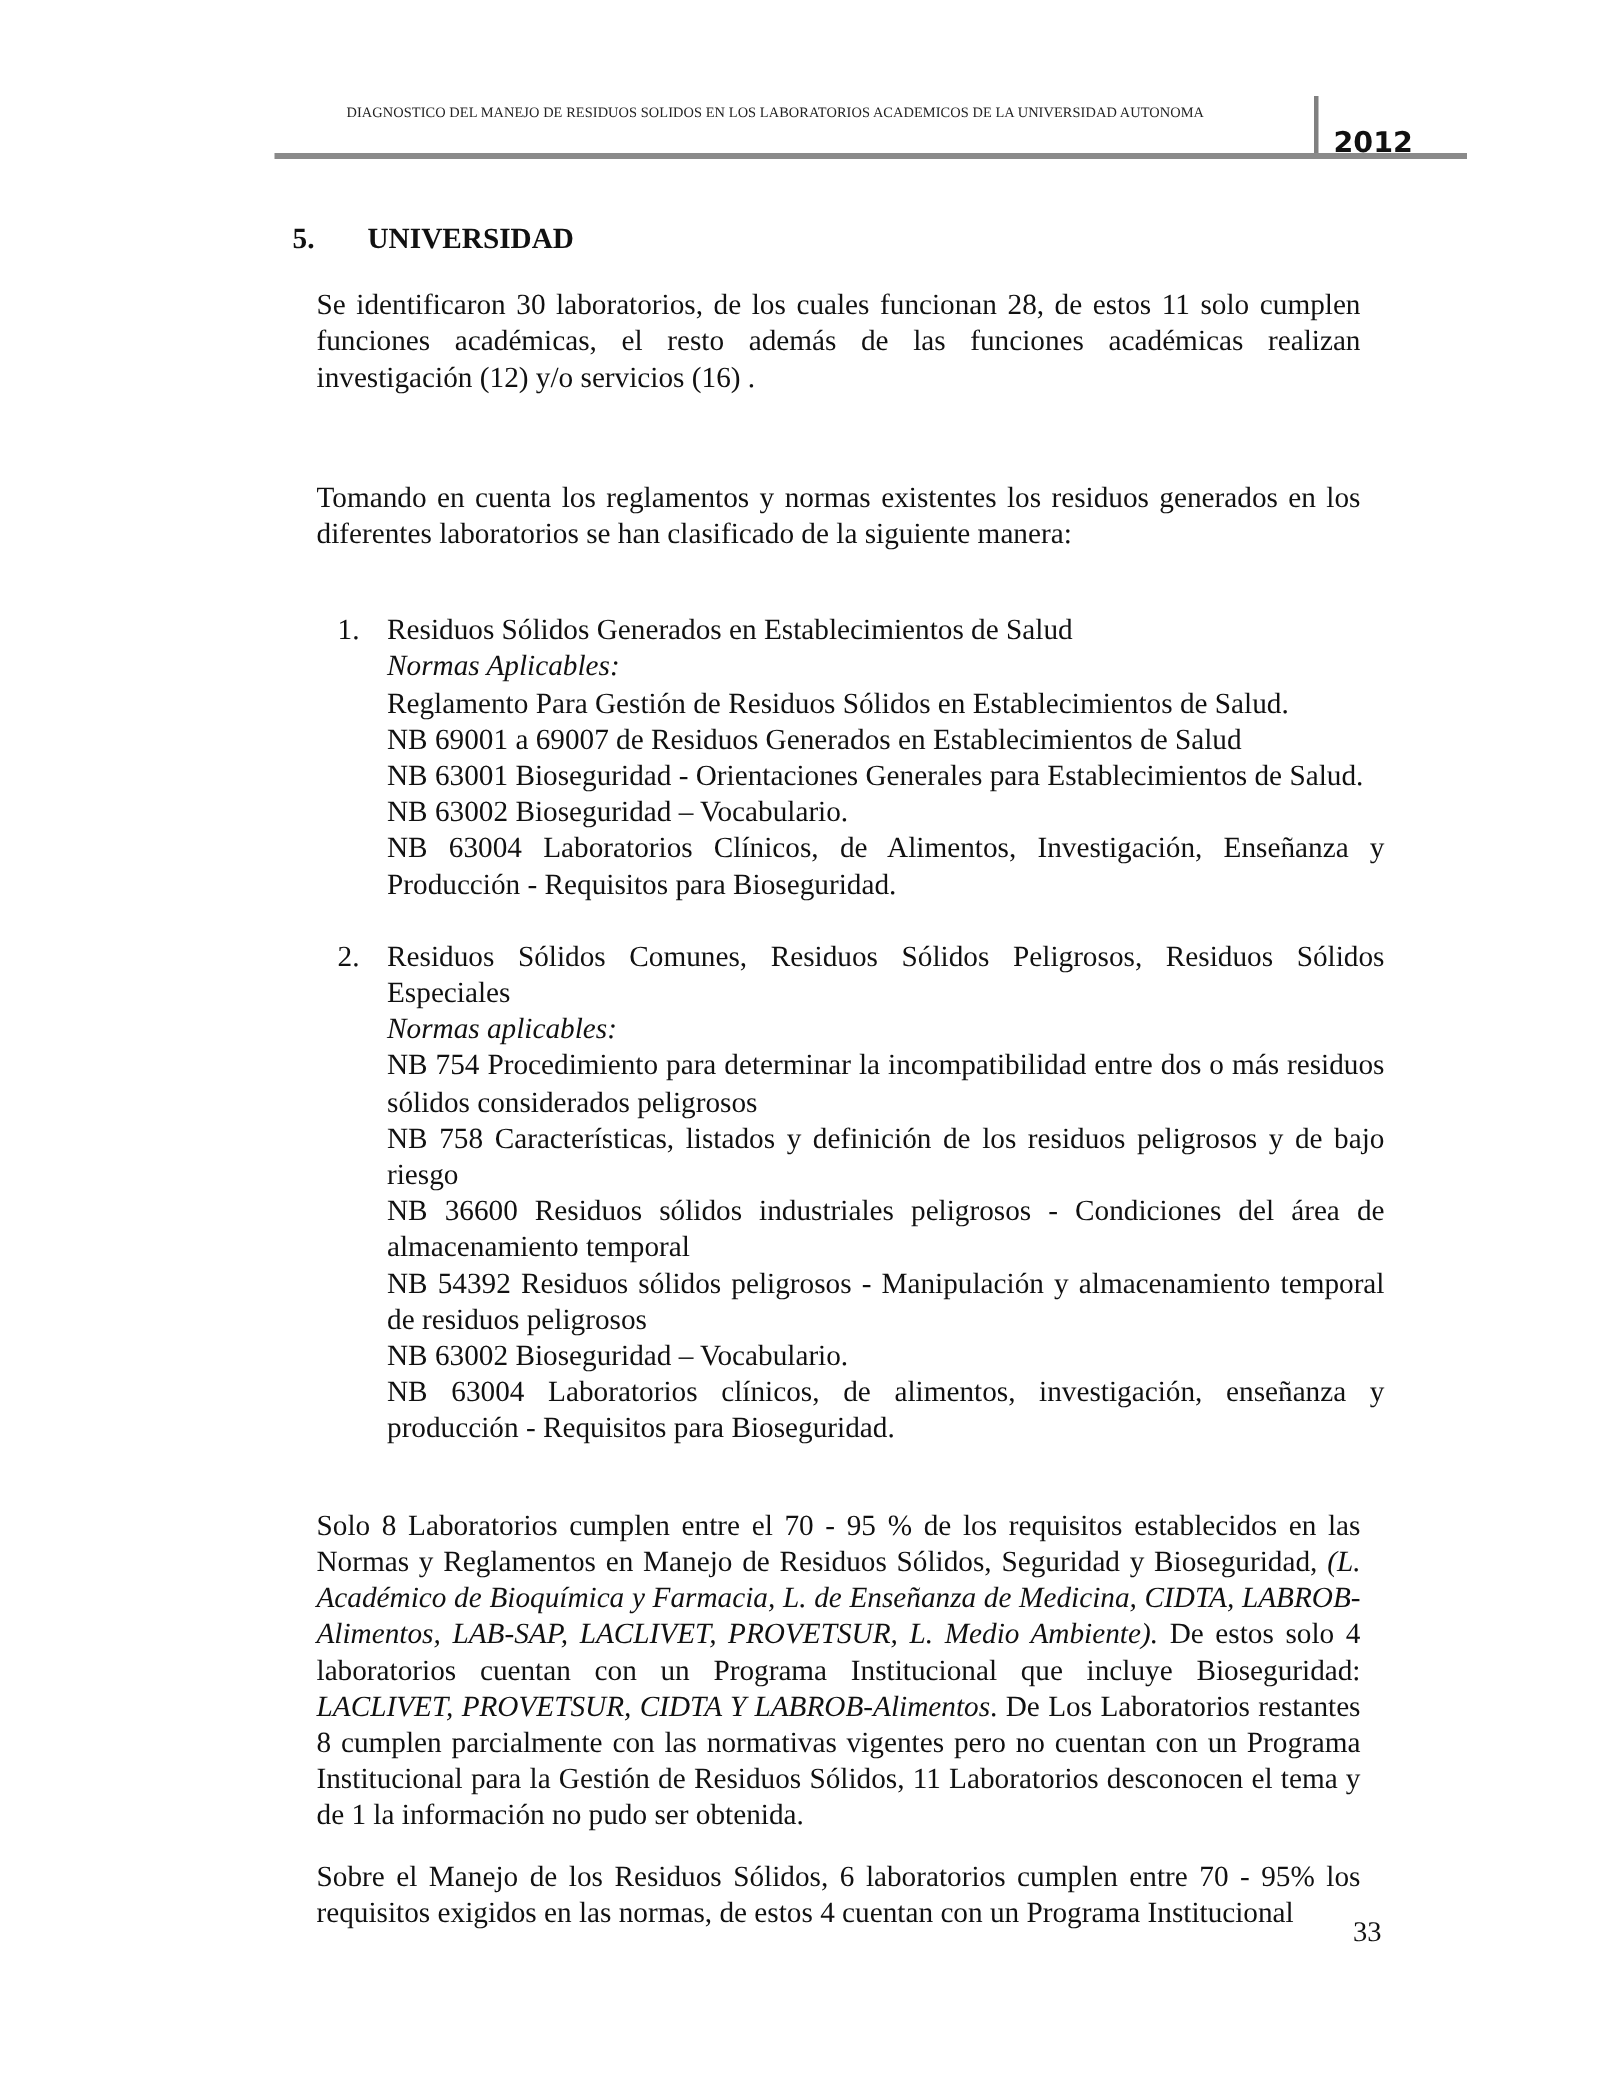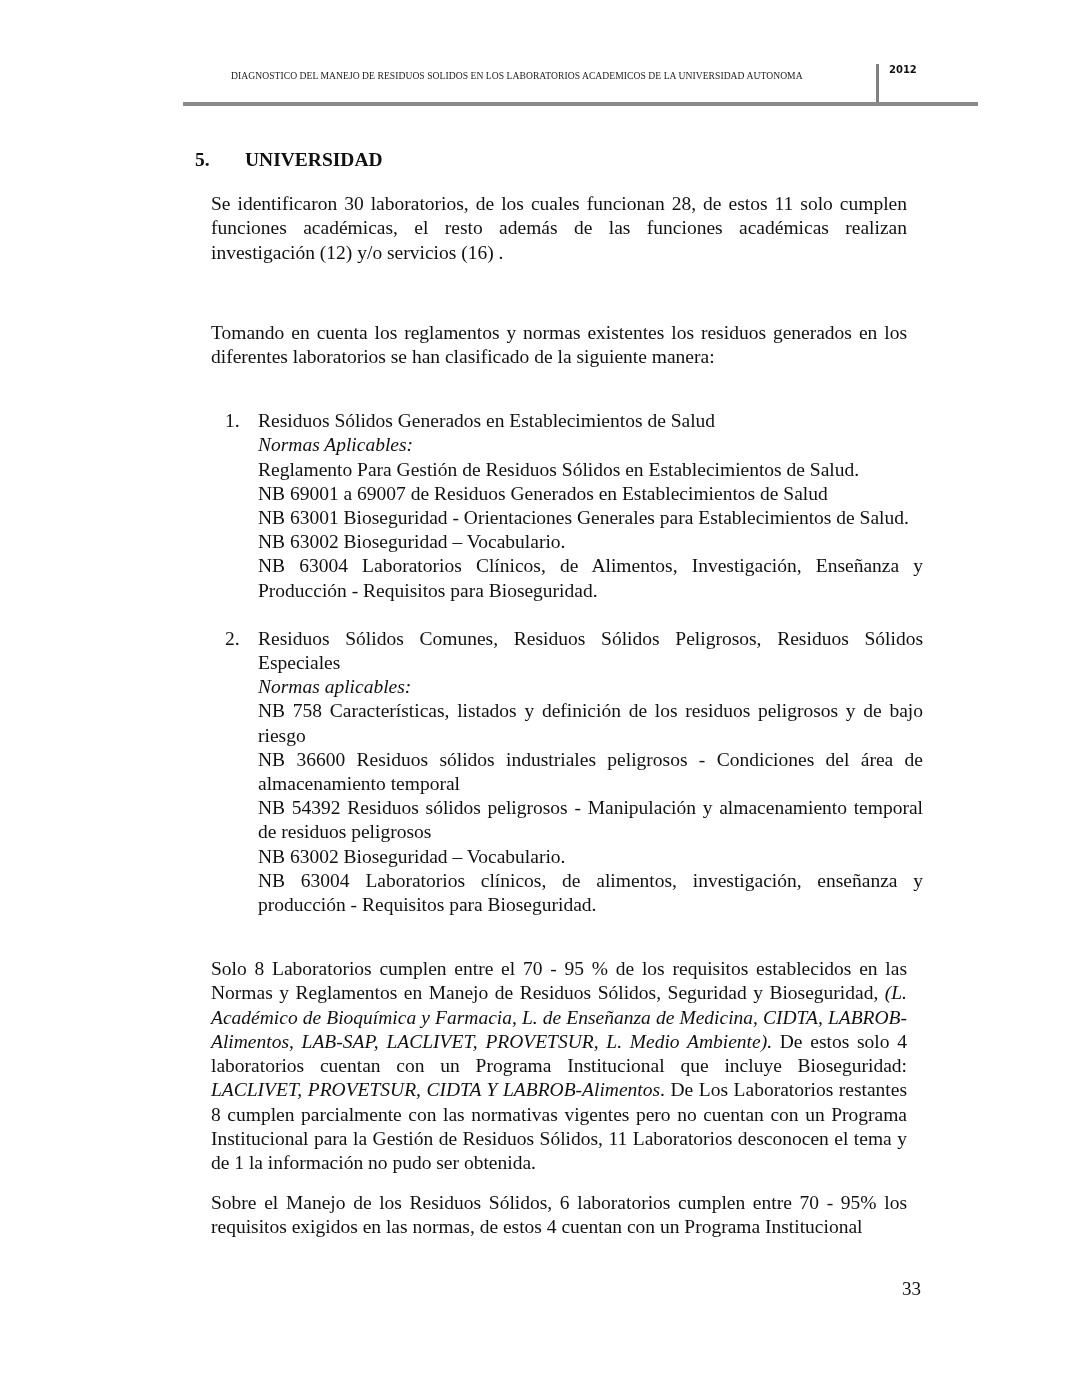--- a/index.html
+++ b/index.html
@@ -1,21 +1,21 @@
 <!DOCTYPE html>
 <html><head>
   <meta charset="utf-8">
   <style>
     html, body { margin: 0; padding: 0; background: #ffffff; }
     body { width: 1071px; height: 1386px; position: relative; overflow: hidden; font-family: "Liberation Serif", serif; color: #111; }
     .header { position: absolute; left: 183px; top: 64px; width: 795px; height: 40px; }
     .header-text { position: absolute; left: 48px; top: 5px; font-size: 9.6px; line-height: 13px; color: #222; letter-spacing: 0.05px; }
     .header-text .sans { font-family: "Liberation Sans", sans-serif; font-size: 9.6px; }
     .header-vline { position: absolute; left: 693px; top: 0; width: 3px; height: 40px; background: #808080; }
-    .header-year { position: absolute; left: 706px; top: 0; font-family: "DejaVu Sans", sans-serif; font-weight: bold; font-size: 10px; color: #111; }
+    .header-year { position: absolute; left: 706px; top: 20px; font-family: "DejaVu Sans", sans-serif; font-weight: bold; font-size: 19px; color: #111; }
     .header-hline { position: absolute; left: 0; top: 38px; width: 795px; height: 4px; background: #8a8a8a; }
     .content { position: absolute; left: 195px; top: 148px; width: 728px; font-size: 19.5px; line-height: 24.2px; }
     .section-title { font-weight: bold; font-size: 19.5px; margin: 0 0 20px 0; display: flex; }
     .section-title .num { width: 50px; }
     p { margin: 16px; text-align: justify; }
     .gap { height: 24px; }
     .list-item { display: flex; }
     .list-item .marker { width: 63px; text-align: left; padding-left: 30px; box-sizing: border-box; }
     .list-item .body { flex: 1; }
     .list-item .body div { text-align: justify; }
@@ -57,20 +57,21 @@
       <div>NB 63004 Laboratorios Clínicos, de Alimentos, Investigación, Enseñanza y Producción - Requisitos para Bioseguridad.</div>
     </div>
   </div>
   <div class="gap"></div>
 
   <div class="list-item">
     <span class="marker">2.</span>
     <div class="body">
       <div>Residuos Sólidos Comunes, Residuos Sólidos Peligrosos, Residuos Sólidos Especiales</div>
       <div class="italic">Normas aplicables:</div>
+      <div>NB 754 Procedimiento para determinar la incompatibilidad entre dos o más residuos sólidos considerados peligrosos</div>
       <div>NB 758 Características, listados y definición de los residuos peligrosos y de bajo riesgo</div>
       <div>NB 36600 Residuos sólidos industriales peligrosos - Condiciones del área de almacenamiento temporal</div>
       <div>NB 54392 Residuos sólidos peligrosos - Manipulación y almacenamiento temporal de residuos peligrosos</div>
       <div>NB 63002 Bioseguridad – Vocabulario.</div>
       <div>NB 63004 Laboratorios clínicos, de alimentos, investigación, enseñanza y producción - Requisitos para Bioseguridad.</div>
     </div>
   </div>
   <div class="gap"></div>
 
   <p><span>Solo 8  Laboratorios cumplen entre el 70 - 95 % de los requisitos establecidos en las Normas y Reglamentos en Manejo de Residuos Sólidos, Seguridad y Bioseguridad, </span><span class="italic">(L. Académico de Bioquímica y Farmacia, L. de Enseñanza de Medicina, CIDTA, LABROB- Alimentos, LAB-SAP, LACLIVET, PROVETSUR, L. Medio Ambiente).</span><span> De estos solo 4 laboratorios cuentan con un Programa Institucional que incluye Bioseguridad: </span><span class="italic">LACLIVET, PROVETSUR, CIDTA Y LABROB-Alimentos</span><span>. De Los Laboratorios restantes  8 cumplen parcialmente con las normativas vigentes pero no cuentan con un Programa Institucional para la Gestión de Residuos Sólidos, 11 Laboratorios desconocen el tema y de 1 la información no pudo ser obtenida.</span></p>

